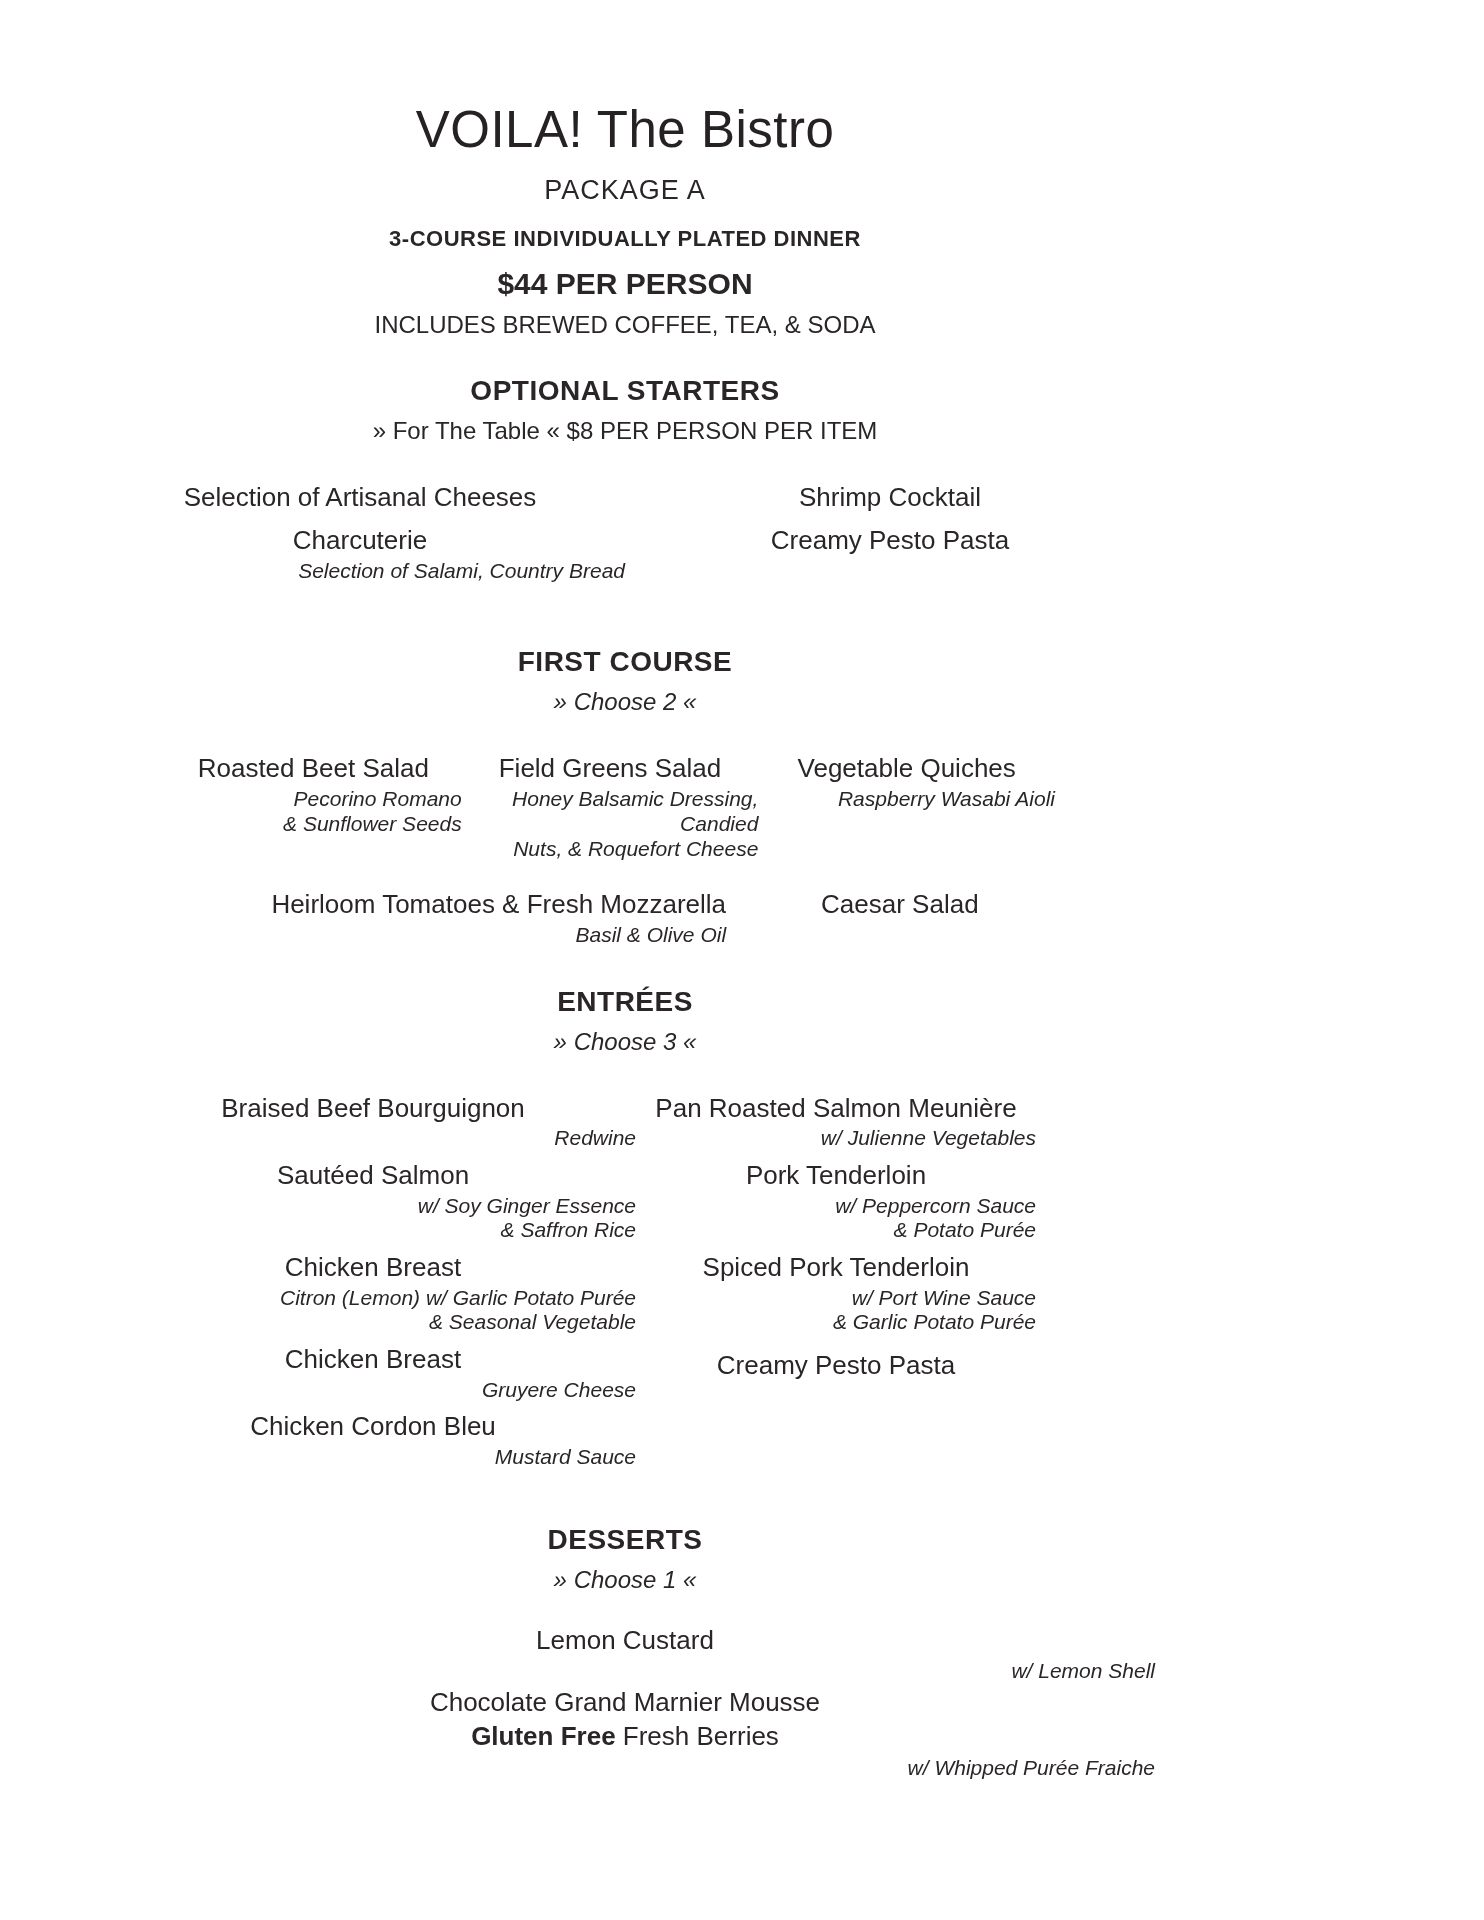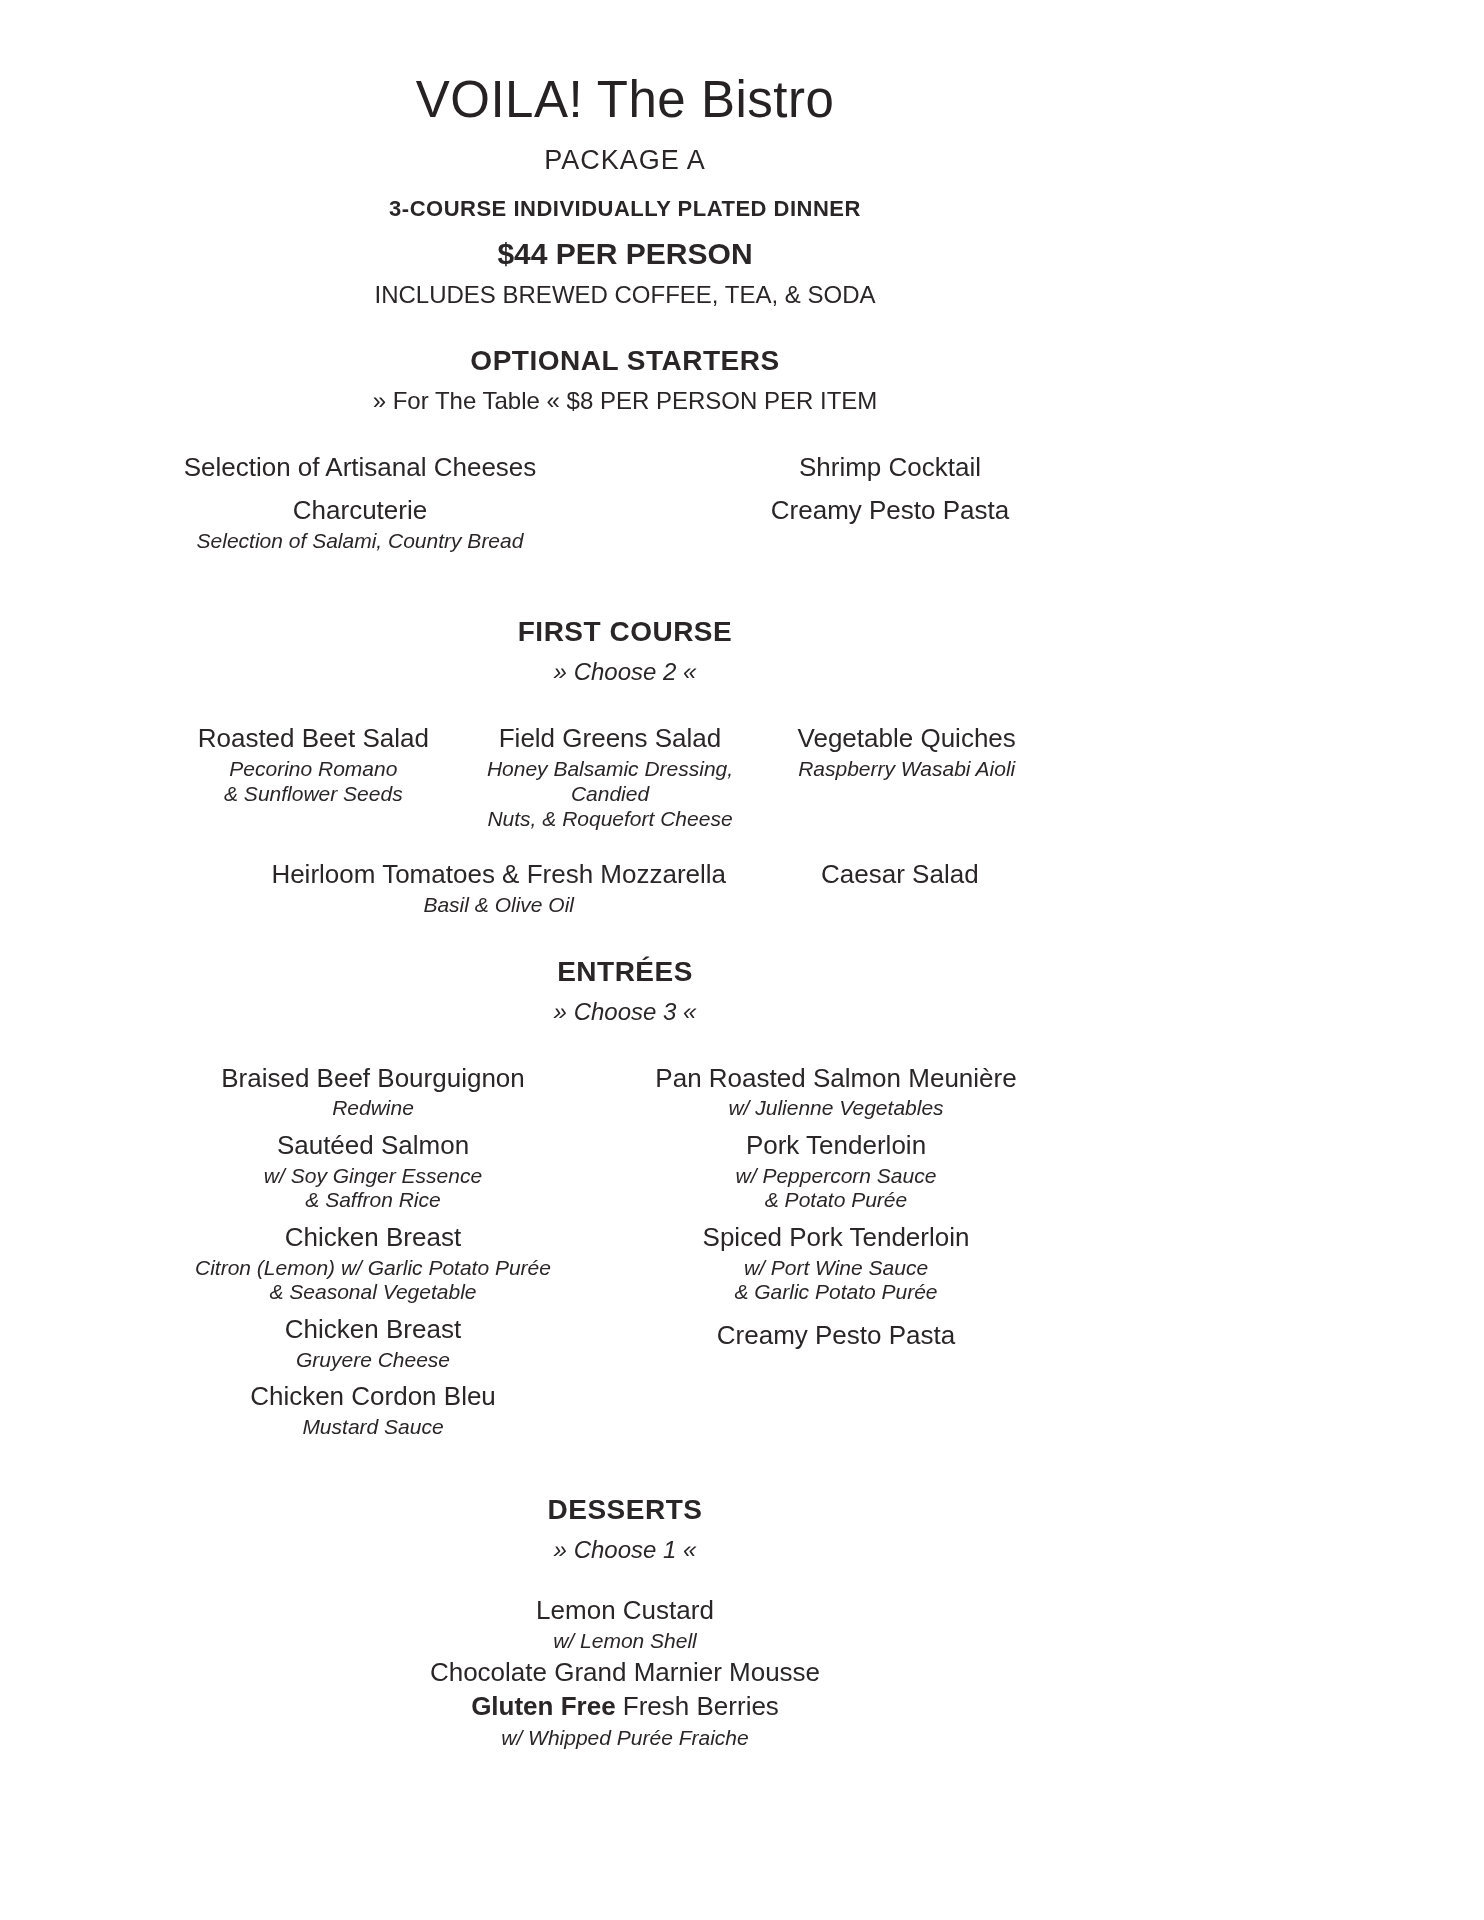--- a/index.html
+++ b/index.html
@@ -7,21 +7,21 @@
   body {
     width: 1484px;
     min-height: 1920px;
     background: #ffffff;
     font-family: "Liberation Sans", "DejaVu Sans", sans-serif;
     color: #2a2627;
   }
   .page {
     width: 1060px;
     margin-left: 95px;
-    padding-top: 70px;
+    padding-top: 100px;
     text-align: center;
   }
   .title {
     font-size: 51px;
     font-weight: 400;
     letter-spacing: 0.5px;
     margin: 0 0 16px 0;
     color: #262223;
   }
   .package {
@@ -61,20 +61,21 @@
   .iname {
     font-size: 26px;
     line-height: 1.25;
   }
   .idesc {
     font-size: 21px;
     font-style: italic;
     line-height: 1.18;
     white-space: pre-line;
     margin-top: 3px;
+    text-align: right;
   }
   .item { margin-bottom: 10px; }
   .cols { display: flex; }
   .col { flex: 1; }
   
   .fc-row1 { display: flex; width: 890px; margin-left: 70px; }
   .fc-row1 .col { flex: 1; }
   .fc-row2 { display: flex; justify-content: center; gap: 95px; margin-top: 26px; }
   .fc-row1 .item, .fc-row2 .item { margin-bottom: 0; }
   

